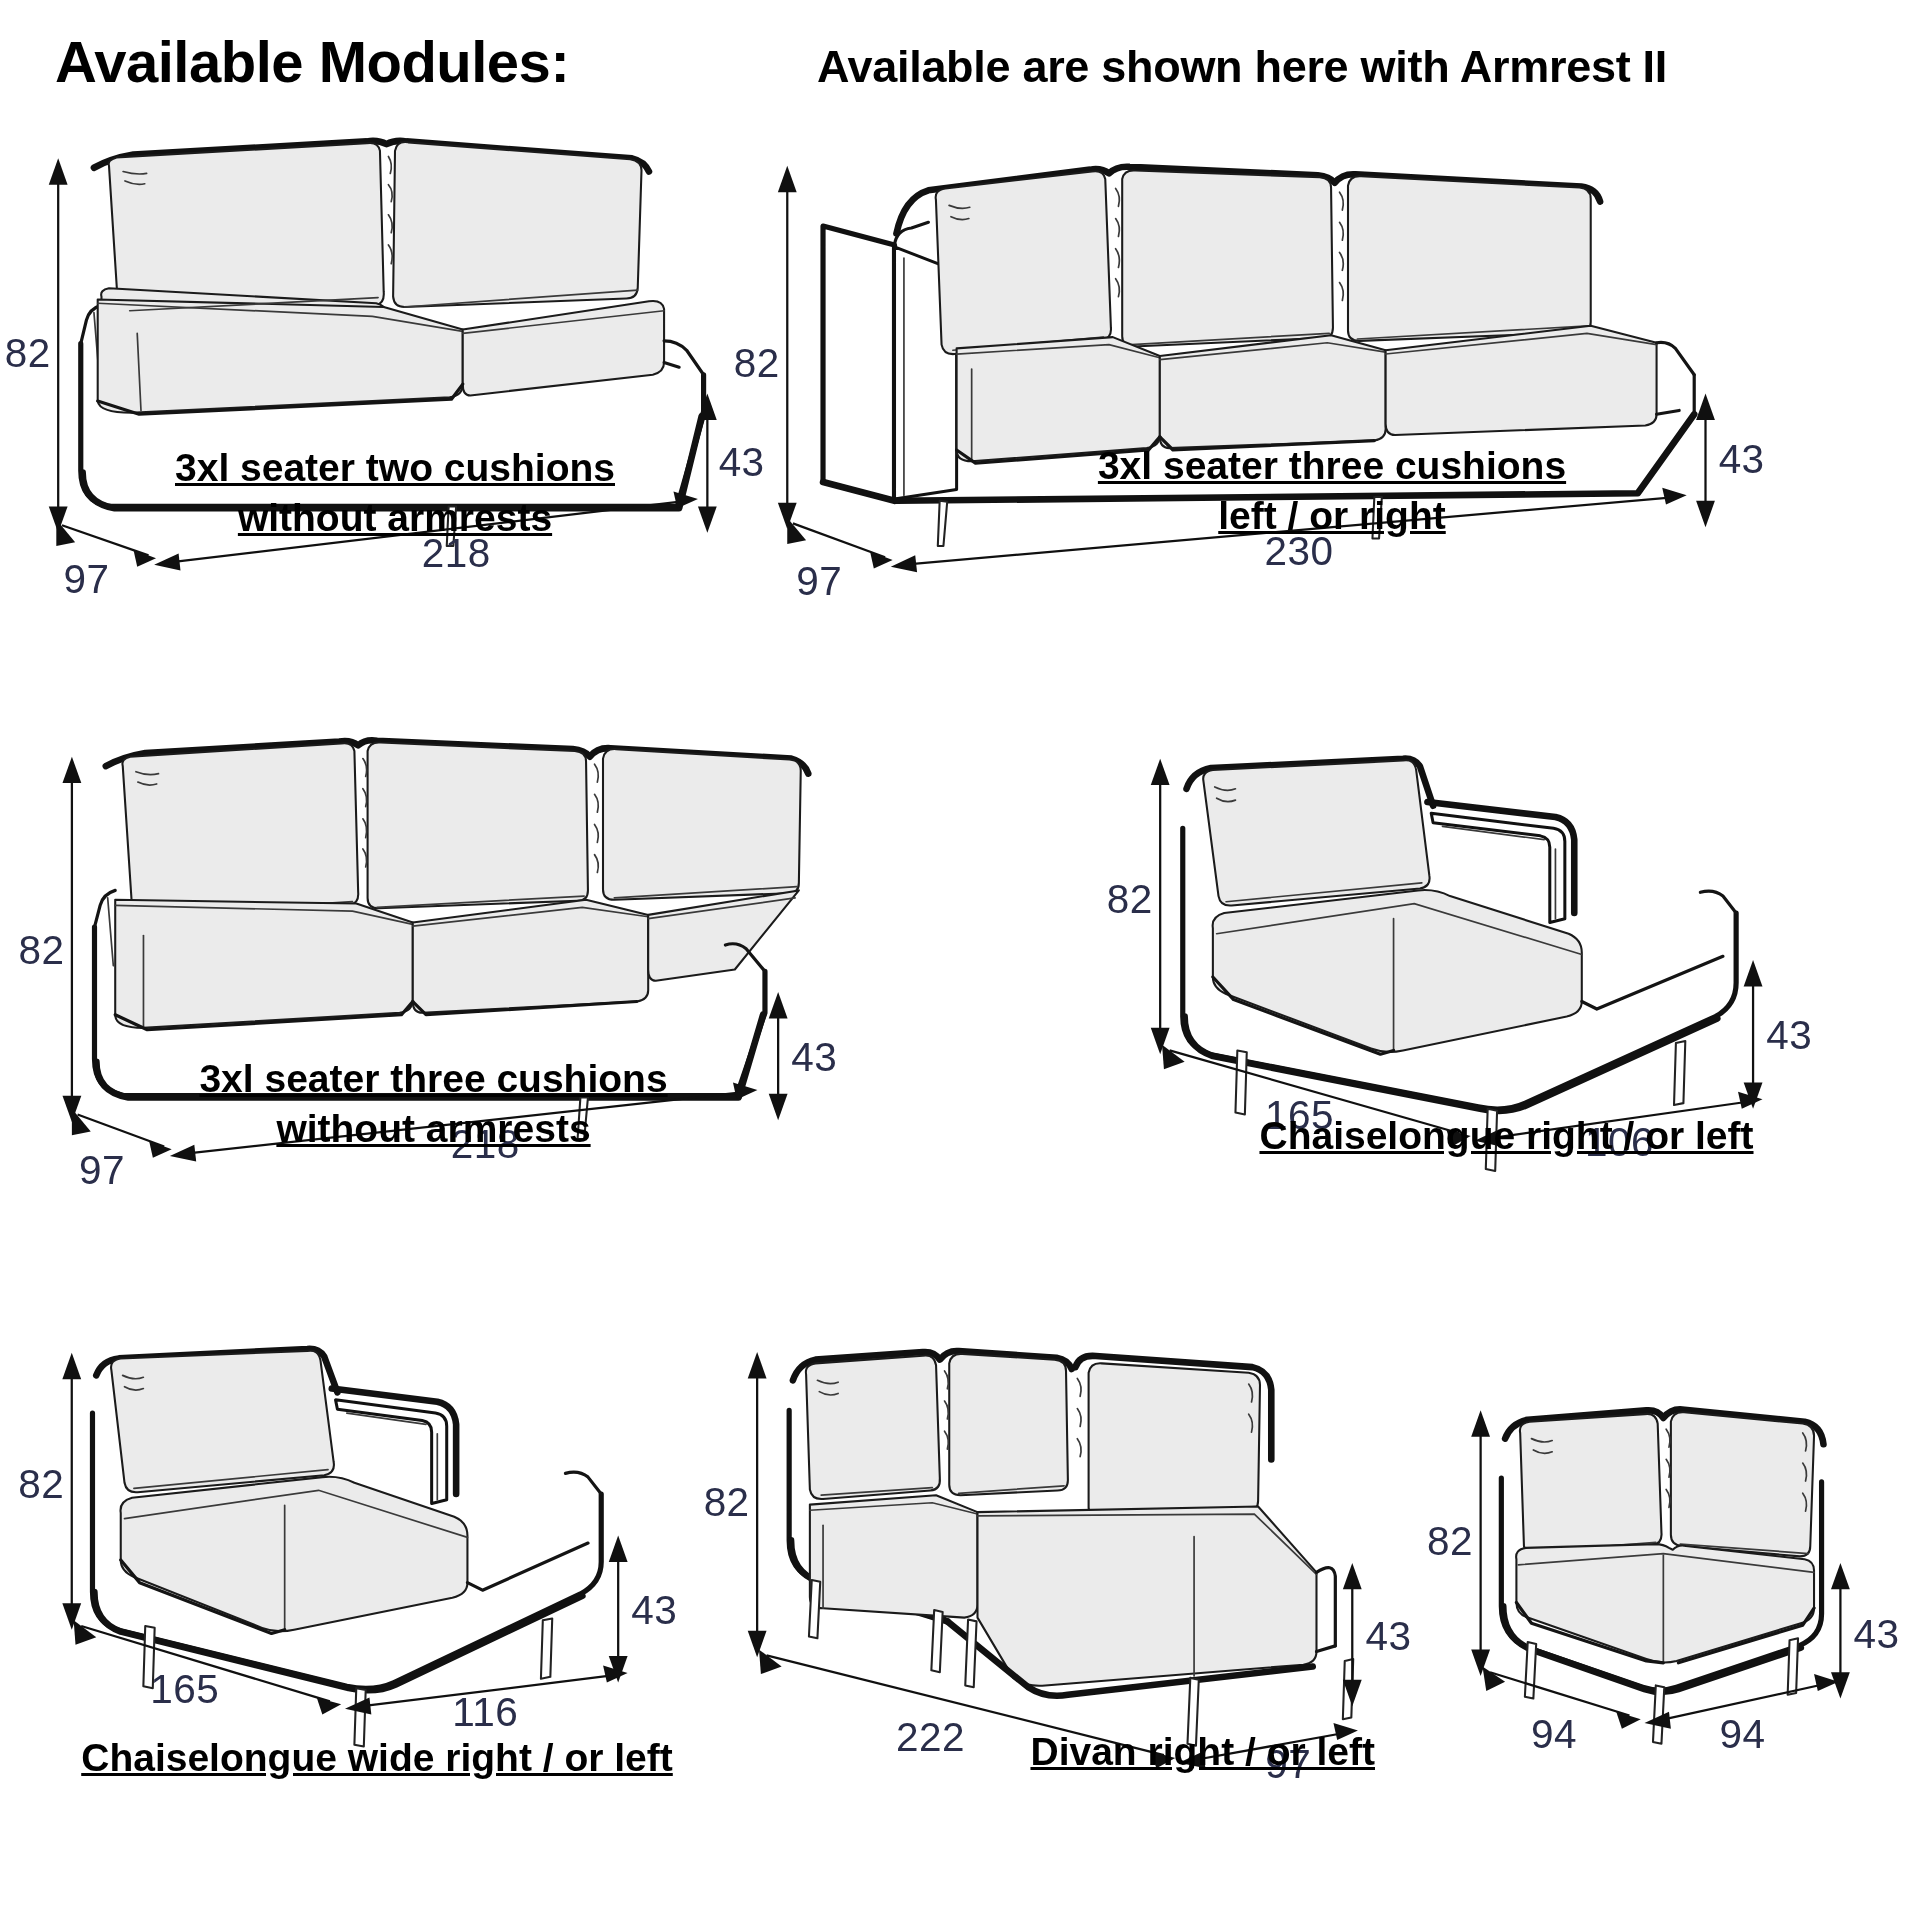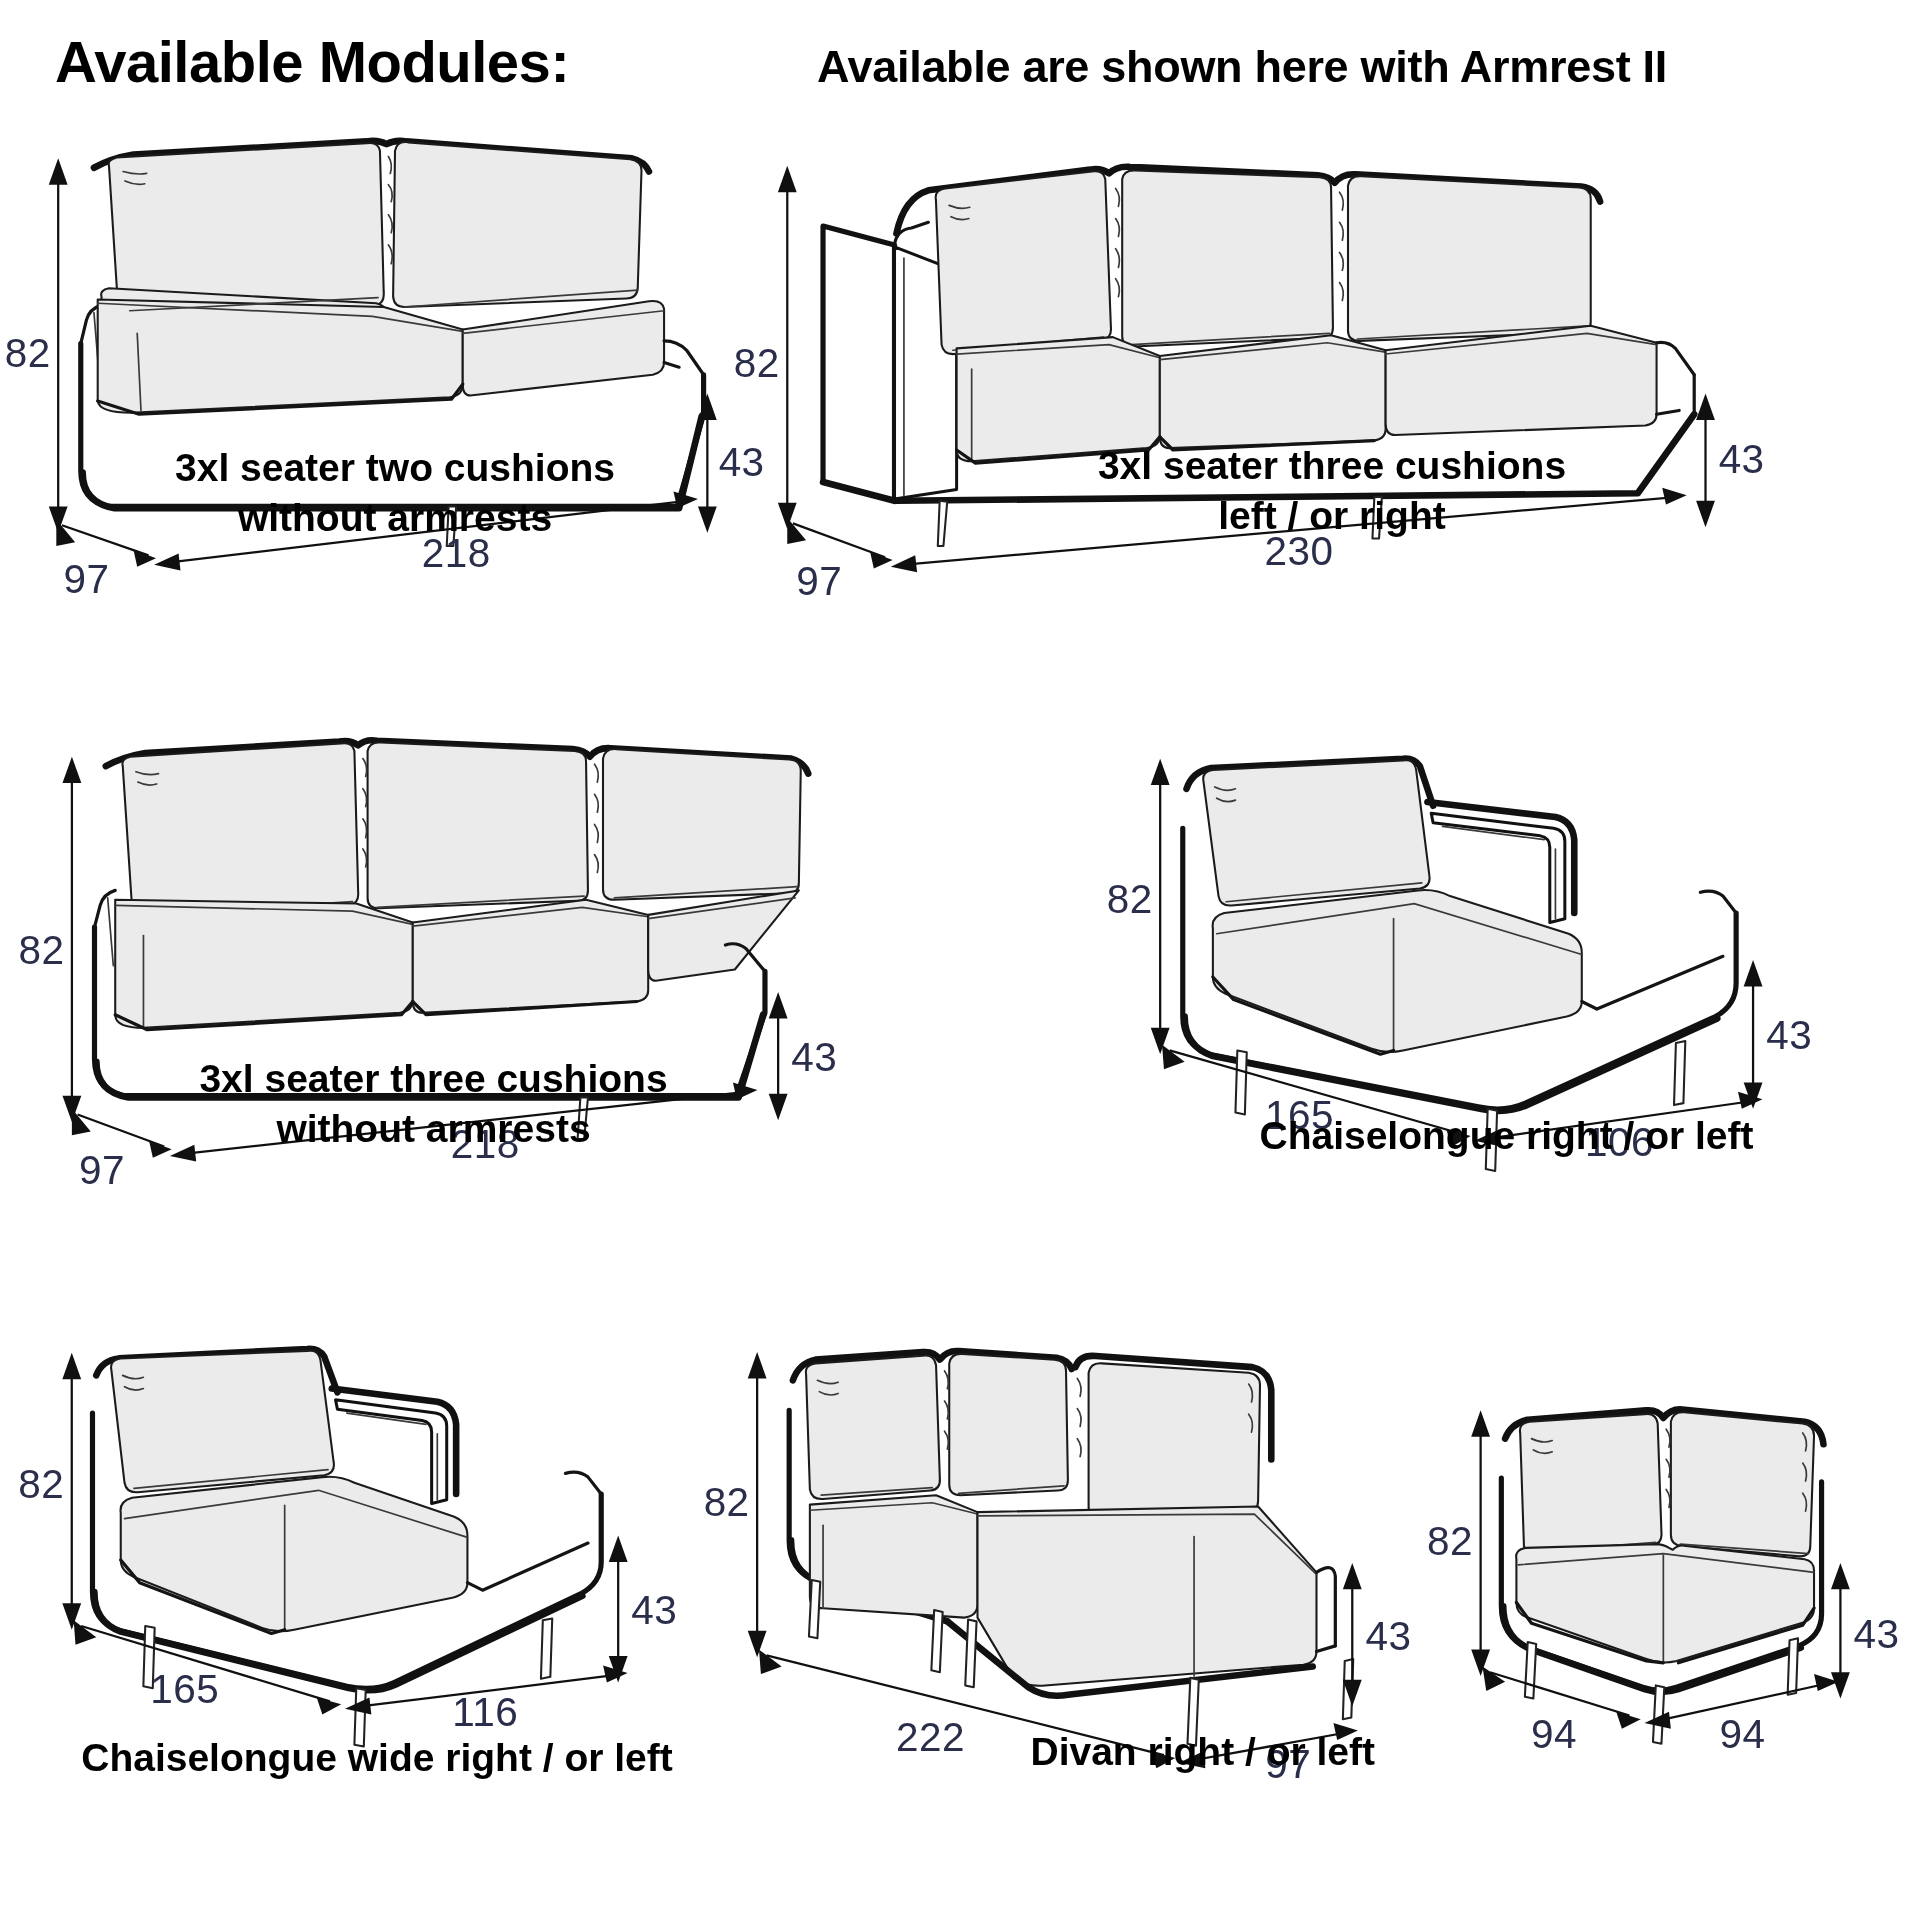--- a/index.html
+++ b/index.html
@@ -48,20 +48,21 @@
   .caption {
     position: absolute;
     left: 0;
     width: 100%;
     text-align: center;
     font-size: 39px;
     font-weight: 700;
     line-height: 1.28;
     color: #000;
     white-space: pre-line;
+    text-decoration: underline;
   }
 
   
   .fillpanel { fill: #ebebeb; stroke: #1b1b1b; stroke-width: 2.2; stroke-linejoin: round; stroke-linecap: round; }
   .body-out { fill: #ffffff; stroke: #111111; stroke-width: 5.5; stroke-linejoin: round; stroke-linecap: round; }
   .body-out-thin { fill: #ffffff; stroke: #111111; stroke-width: 3.2; stroke-linejoin: round; stroke-linecap: round; }
   .edge-thick { fill: none; stroke: #111111; stroke-width: 7; stroke-linecap: round; stroke-linejoin: round; }
   .edge-med { fill: none; stroke: #141414; stroke-width: 3.4; stroke-linecap: round; stroke-linejoin: round; }
   .seam { fill: none; stroke: #3a3a3a; stroke-width: 1.8; stroke-linecap: round; }
   .leg { fill: #ffffff; stroke: #222222; stroke-width: 2.2; stroke-linejoin: round; }

